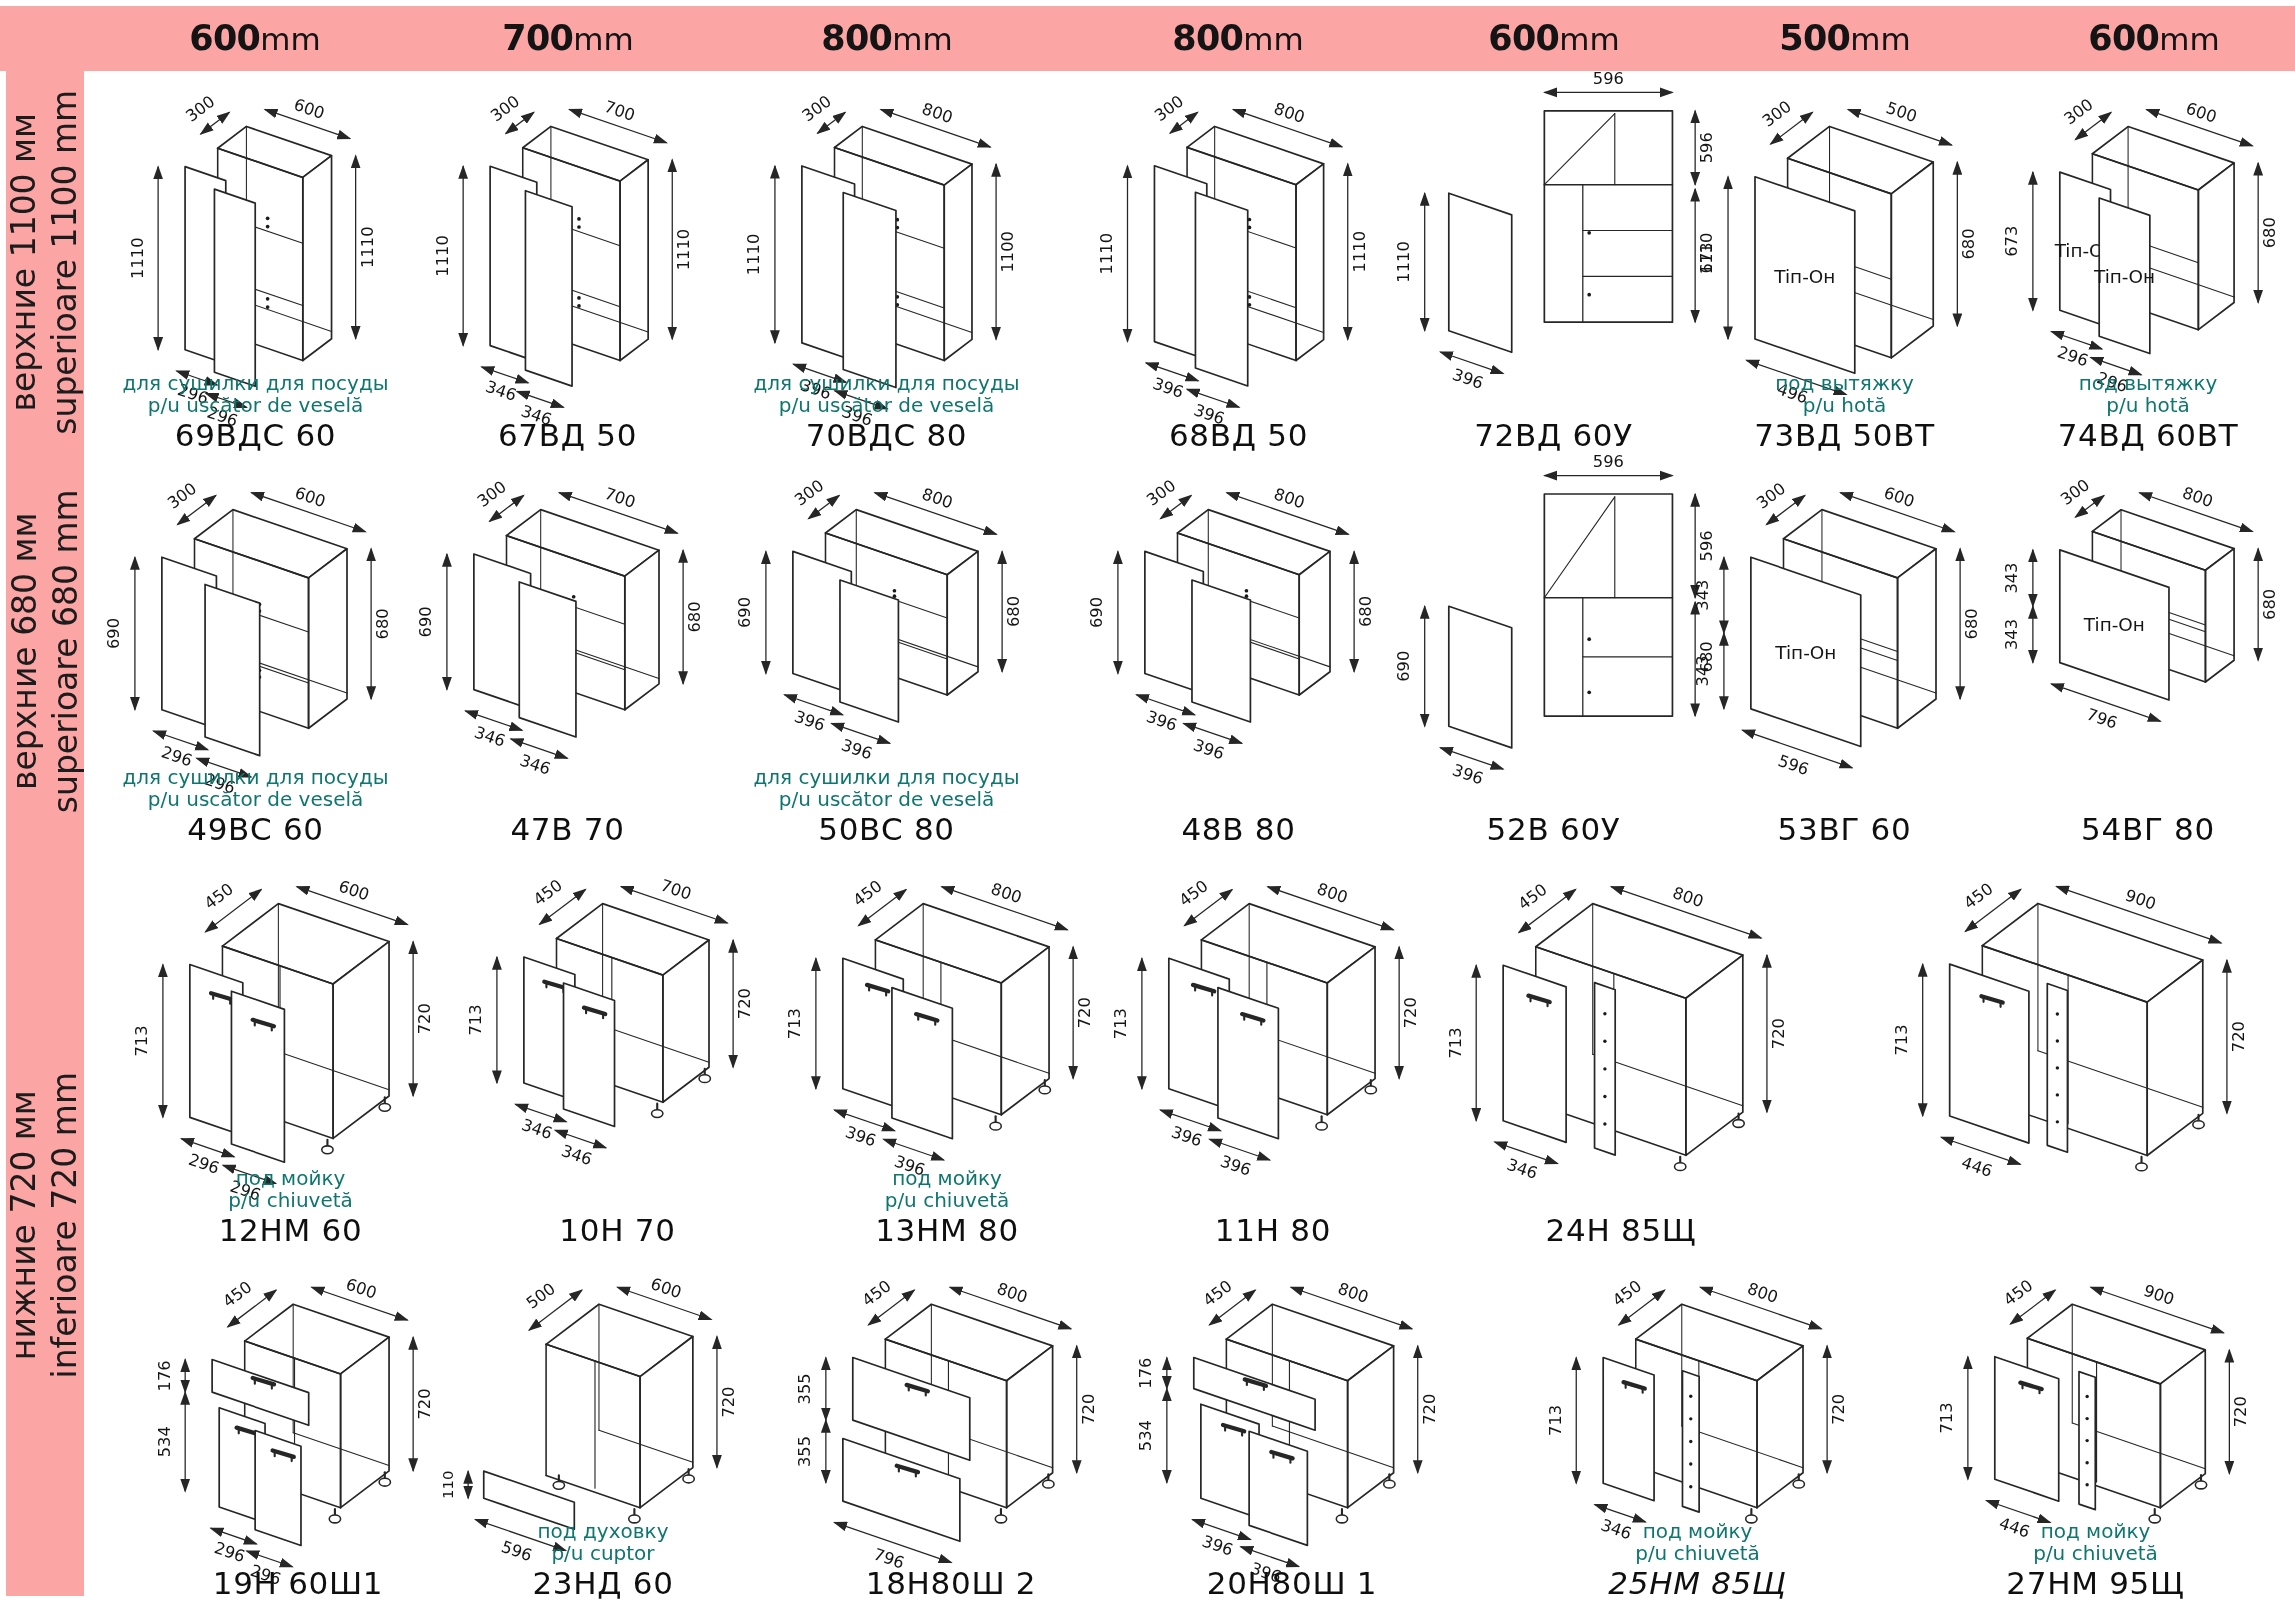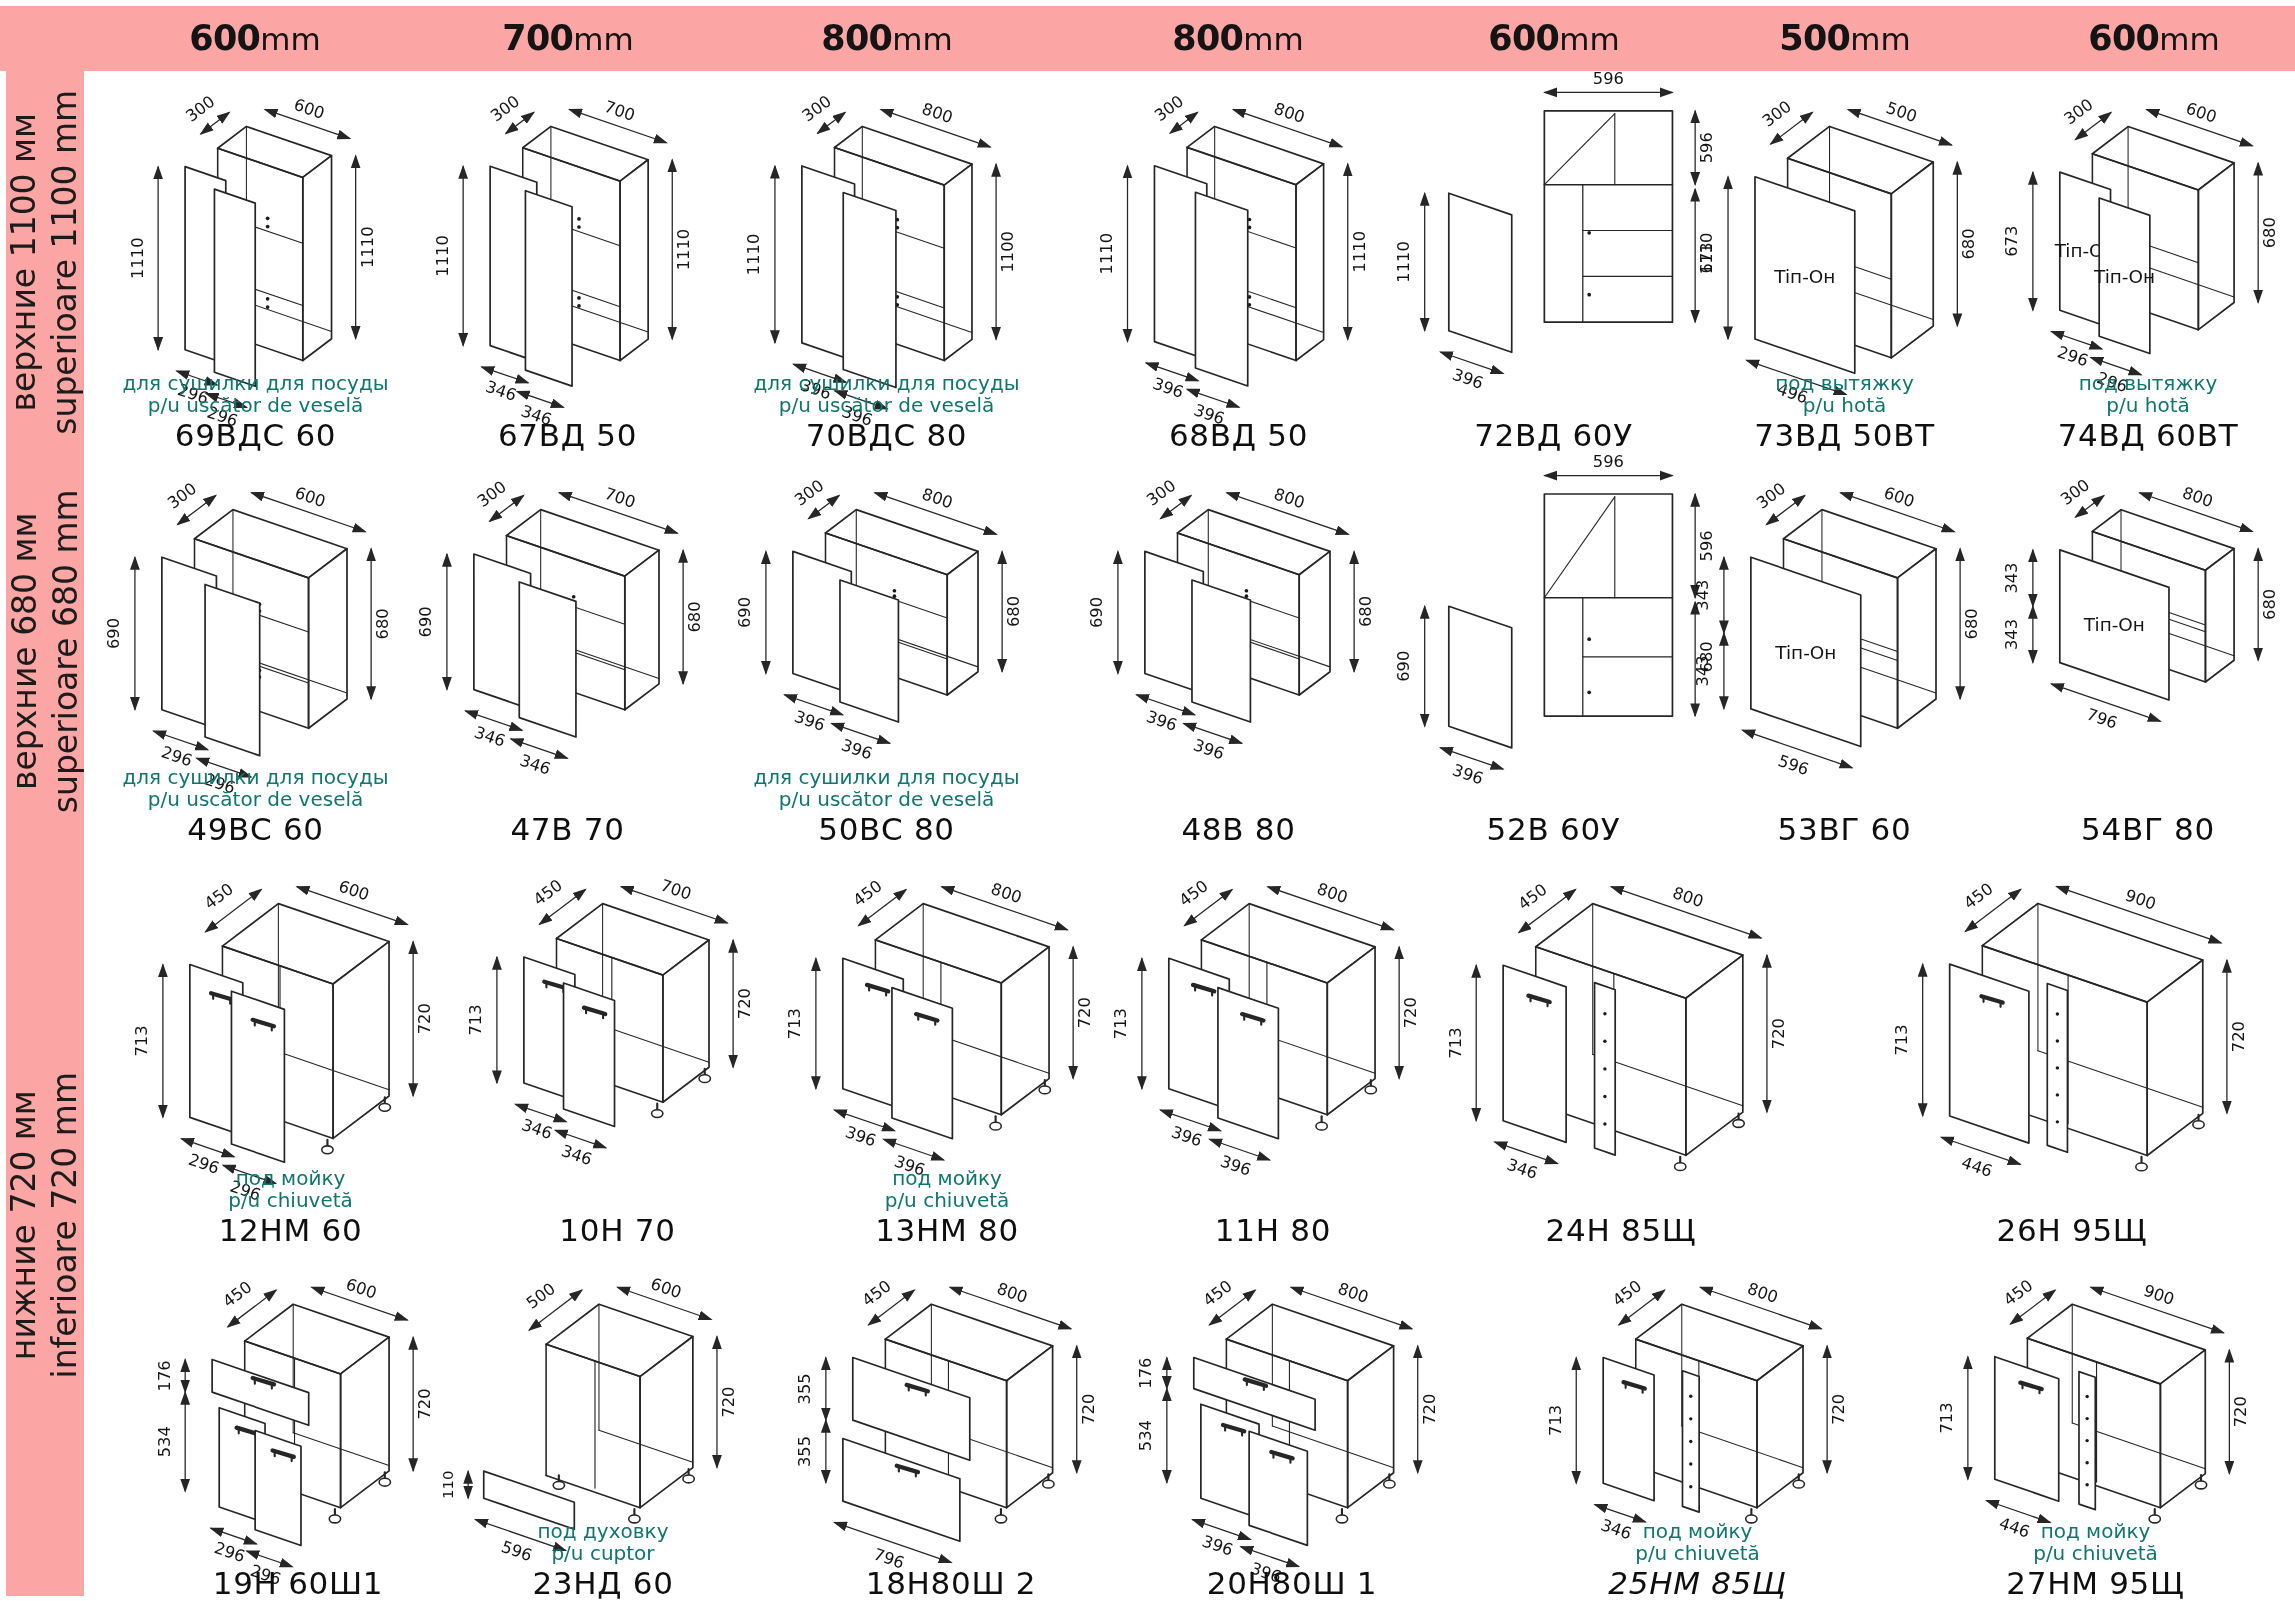--- a/index.html
+++ b/index.html
@@ -725,21 +725,20 @@
           <text x="172.9" y="73.7" font-size="23" fill="#151515" text-anchor="middle" transform="rotate(-37 172.9 73.7)">450</text>
           <line x1="278.0" y1="54.0" x2="510.2" y2="133.6" stroke="#262626" stroke-width="1.8" marker-start="url(#ah)" marker-end="url(#ah)"></line>
           <text x="394.1" y="79.8" font-size="23" fill="#151515" text-anchor="middle" transform="rotate(19 394.1 79.8)">900</text>
           <polygon points="265.2,190.8 293.6,200.6 293.6,428.4 265.2,418.7" fill="#fff" stroke="#262626" stroke-width="2.4" stroke-linejoin="round"></polygon>
           <circle cx="279.4" cy="233.7" r="2.4" fill="#1a1a1a"></circle>
           <circle cx="279.4" cy="271.7" r="2.4" fill="#1a1a1a"></circle>
           <circle cx="279.4" cy="309.6" r="2.4" fill="#1a1a1a"></circle>
           <circle cx="279.4" cy="347.6" r="2.4" fill="#1a1a1a"></circle>
           <circle cx="279.4" cy="385.6" r="2.4" fill="#1a1a1a"></circle>
         </svg>
-        <div class="model" style="bottom:1.4px;">26Н 95Щ</div>
       </div>
       <div class="cell" style="left: 131px; top: 1249px; width: 334px; height: 353px;">
         <svg width="334" height="287" viewBox="0 0 470 405">
           <polygon points="159.8,129.9 295.1,176.3 363.5,124.4 228.2,78.0" fill="#fff" stroke="#262626" stroke-width="2.4" stroke-linejoin="round"></polygon>
           <polygon points="295.1,176.3 363.5,124.4 363.5,313.1 295.1,365.0" fill="#fff" stroke="#262626" stroke-width="2.4" stroke-linejoin="round"></polygon>
           <line x1="159.8" y1="129.9" x2="159.8" y2="318.6" stroke="#262626" stroke-width="2.2" stroke-linecap="round"></line>
           <line x1="159.8" y1="318.6" x2="295.1" y2="365.0" stroke="#262626" stroke-width="2.2" stroke-linecap="round"></line>
           <line x1="295.1" y1="176.3" x2="295.1" y2="365.0" stroke="#262626" stroke-width="2.2" stroke-linecap="round"></line>
           <line x1="159.8" y1="129.9" x2="295.1" y2="176.3" stroke="#262626" stroke-width="2.2" stroke-linecap="round"></line>
           <line x1="228.2" y1="78.0" x2="228.2" y2="259.2" stroke="#262626" stroke-width="1.5" stroke-linecap="round"></line>

